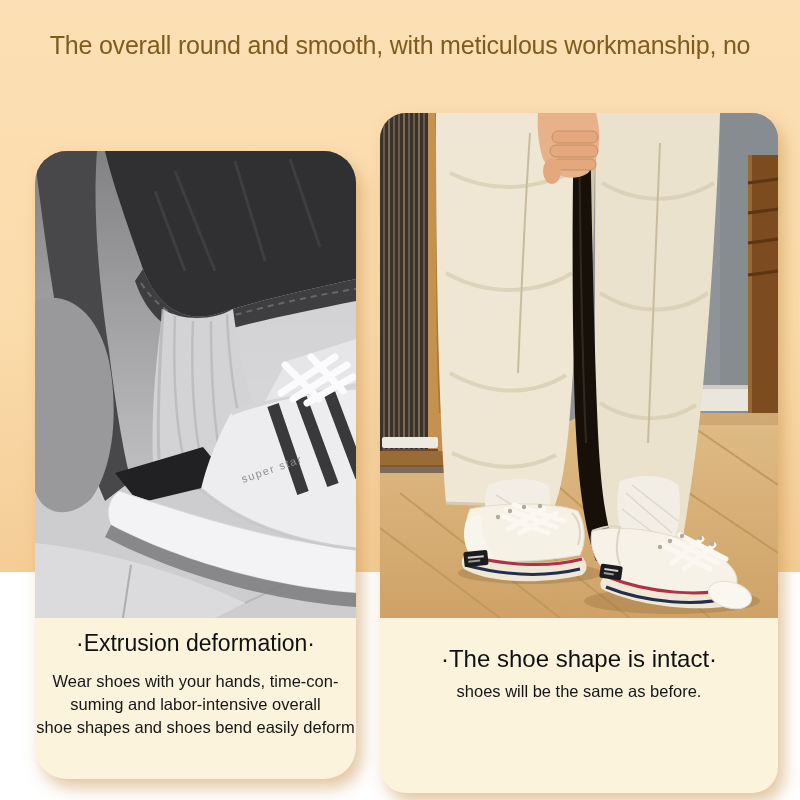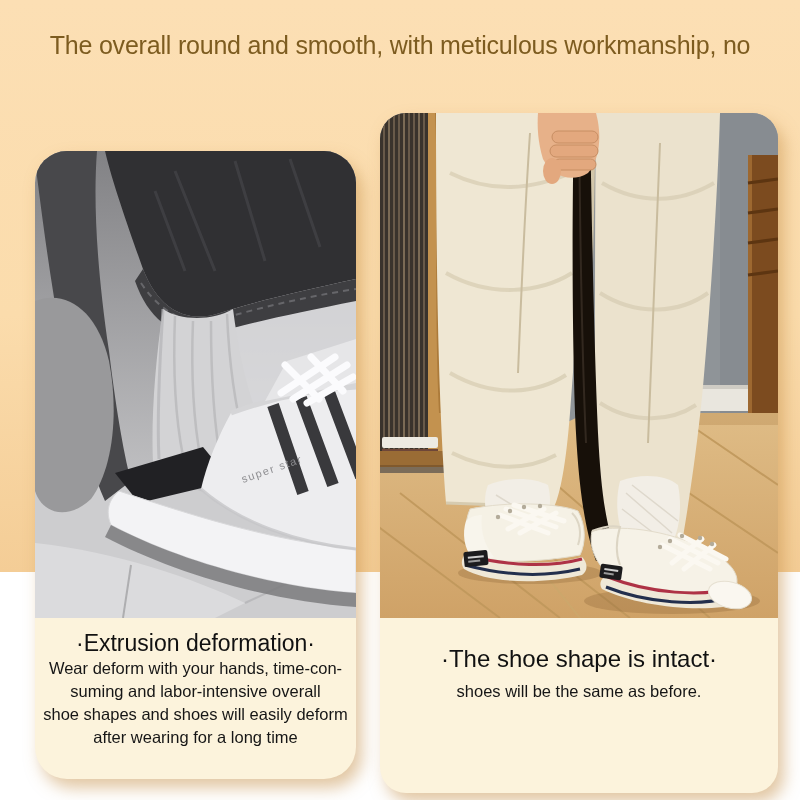--- a/index.html
+++ b/index.html
@@ -13,21 +13,21 @@
   .card-left{left:35px;top:151px;width:321px;height:628px;border-radius:32px;}
   .card-right{left:364px;top:113px;width:398px;height:680px;border-radius:26px;margin-left:16px;}
   .photo{display:block;width:100%;}
   .photo svg{display:block;width:100%;height:100%;}
   .photo-left{height:467px;}
   .photo-right{height:505px;}
   .caption{text-align:center;color:#161616;}
   .card-left  .caption{padding-top:12px;}
   .card-right .caption{padding-top:27px;}
   .caption h2{margin:0;font-weight:400;color:#111;}
-  .card-left  .caption h2{font-size:23px;margin-bottom:0;}
+  .card-left  .caption h2{font-size:23px;margin-bottom:13px;}
   .card-right .caption h2{font-size:24px;margin-bottom:7px;}
   .caption .line{font-size:16.5px;line-height:23px;white-space:nowrap;}
 </style>
 </head>
 <body>
 
 <div class="canvas">
 
   <div class="header">
     <div>The overall round and smooth, with meticulous workmanship, no</div>
@@ -74,24 +74,23 @@
           <g stroke="#fbfbfd" stroke-width="7" stroke-linecap="round">
             <path d="M246,242 L300,206 M258,248 L312,214 M272,252 L318,226 M250,214 L284,248 M276,206 L308,240"></path>
           </g>
           <text transform="translate(208,332) rotate(-19)" font-size="11" letter-spacing="1.5" fill="#8f8f92">super star</text>
           <path d="M166,338 C205,372 262,392 321,398" stroke="#c6c6c8" stroke-width="3" fill="none" opacity=".8"></path>
         </g>
       </svg>
     </div>
     <div class="caption">
       <h2>·Extrusion deformation·</h2>
-      <div class="line">Wear deform with your hands, time-con-</div>
+      <div class="line">Wear shoes with your hands, time-con-</div>
       <div class="line">suming and labor-intensive overall</div>
-      <div class="line">shoe shapes and shoes will easily deform</div>
-      <div class="line">after wearing for a long time</div>
+      <div class="line">shoe shapes and shoes bend easily deform</div>
     </div>
   </section>
 
   <section class="card card-right">
     <div class="photo photo-right">
       <svg viewBox="0 0 398 505" preserveAspectRatio="none">
         <defs>
           <linearGradient id="fg" x1="0" y1="0" x2="0" y2="1">
             <stop offset="0" stop-color="#dfbc86"></stop>
               <stop offset="1" stop-color="#cfa267"></stop>

